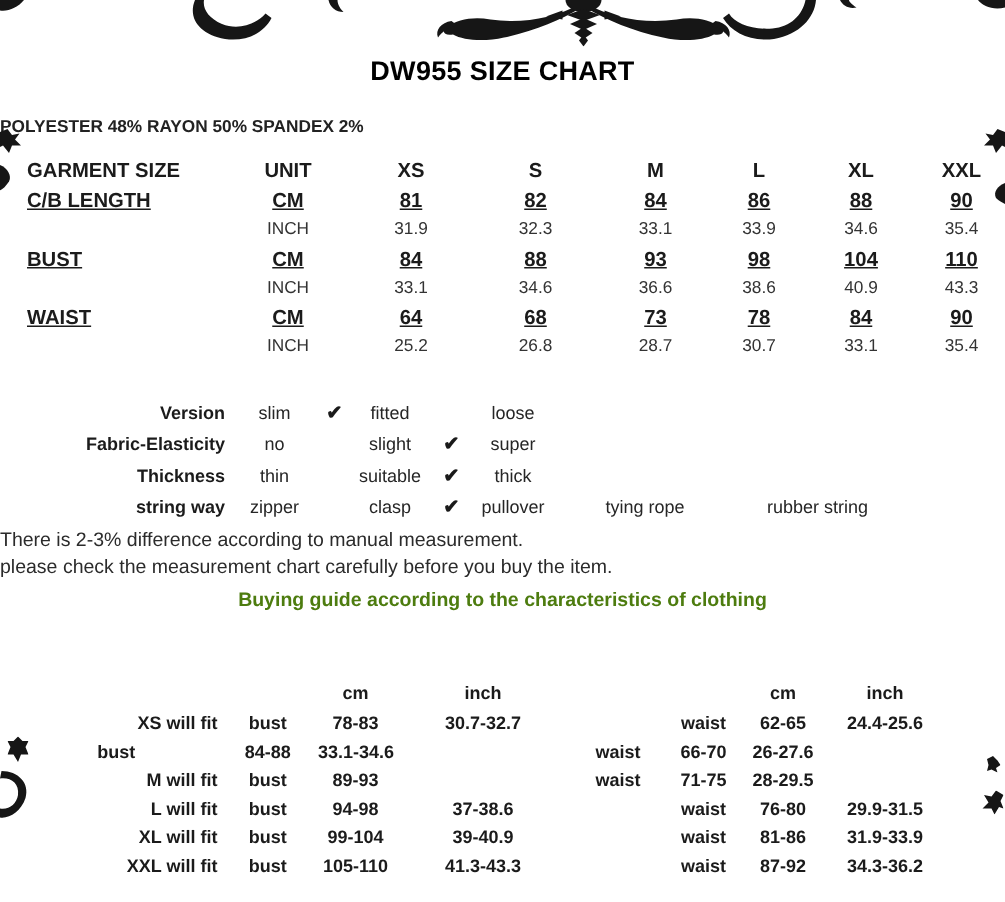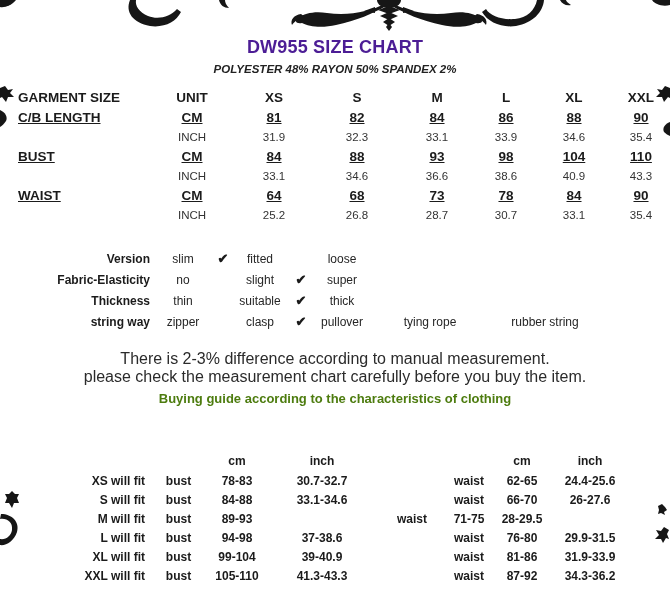--- a/index.html
+++ b/index.html
@@ -10,38 +10,38 @@
     height: 601px;
     overflow: hidden;
     background: #ffffff;
     color: #1b1b1b;
     font-family: "Liberation Sans", sans-serif;
   }
   
   .ornament-top { position: absolute; top: 0; left: 0; width: 670px; height: 31px; }
   .edge { position: absolute; }
   
-  .title { padding-top: 36px; text-align: center; font-size: 18px; line-height: 22px; font-weight: 700; color: #4c1d95; letter-spacing: .2px; }
-  .subtitle { margin-top: 4px; text-align: center; font-size: 11.5px; line-height: 14px; font-weight: 700; color: #222; font-style: italic; }
+  .title { padding-top: 36px; text-align: center; font-size: 18px; line-height: 22px; font-weight: 700; color: #000000; letter-spacing: .2px; }
+  .subtitle { margin-top: 20px; text-align: left; font-size: 11.5px; line-height: 14px; font-weight: 700; color: #222; }
   
   .size-table { margin: 11px 0 0 18px; }
   .st-row { display: grid; grid-template-columns: 134px 80px 84px 82px 78px 60px 76px 58px; align-items: center; }
   .st-row.head { height: 20px; font-size: 13.5px; font-weight: 700; }
   .st-row.cm   { height: 20px; font-size: 13.5px; font-weight: 700; text-decoration: underline; }
   .st-row.inch { height: 19px; font-size: 11.5px; font-weight: 400; color: #333; }
   .st-cell { text-align: center; white-space: nowrap; }
   .st-cell.lbl { text-align: left; }
   
   .attr-table { margin: 24px 0 0 40px; }
   .attr-row { display: grid; grid-template-columns: 110px 66px 14px 60px 22px 60px 116px 114px; align-items: center; height: 21px; font-size: 12px; }
   .attr-label { text-align: right; font-weight: 700; color: #1b1b1b; white-space: nowrap; }
   .attr-opt { text-align: center; color: #262626; white-space: nowrap; }
   .attr-chk { text-align: center; font-weight: 700; font-size: 13px; color: #1a1a1a; }
   
-  .notes { margin-top: 18px; text-align: center; font-size: 16px; color: #2b2b2b; }
+  .notes { margin-top: 3px; text-align: left; font-size: 13px; color: #2b2b2b; }
   .note-line { line-height: 18px; }
   .buying-heading { margin-top: 3px; text-align: center; font-size: 13px; line-height: 20px; font-weight: 700; color: #4d7c0f; }
   
   .fit-table { margin: 42px 0 0 10px; font-weight: 700; }
   .fit-row { display: grid; grid-template-columns: 135px 67px 50px 120px 60px 54px 52px 84px; align-items: center; height: 19px; font-size: 12px; }
   .fit-row.head { height: 20px; }
   .fit-cell { text-align: center; white-space: nowrap; color: #1b1b1b; }
   .fit-cell.size { text-align: right; }
 </style>
 </head>
@@ -236,21 +236,20 @@
       <div class="fit-cell size">XS will fit</div>
       <div class="fit-cell">bust</div>
       <div class="fit-cell">78-83</div>
       <div class="fit-cell">30.7-32.7</div>
       <div class="fit-cell"></div>
       <div class="fit-cell">waist</div>
       <div class="fit-cell">62-65</div>
       <div class="fit-cell">24.4-25.6</div>
     </div>
     <div class="fit-row">
-      <div class="fit-cell size">S will fit</div>
       <div class="fit-cell">bust</div>
       <div class="fit-cell">84-88</div>
       <div class="fit-cell">33.1-34.6</div>
       <div class="fit-cell"></div>
       <div class="fit-cell">waist</div>
       <div class="fit-cell">66-70</div>
       <div class="fit-cell">26-27.6</div>
     </div>
     <div class="fit-row">
       <div class="fit-cell size">M will fit</div>

